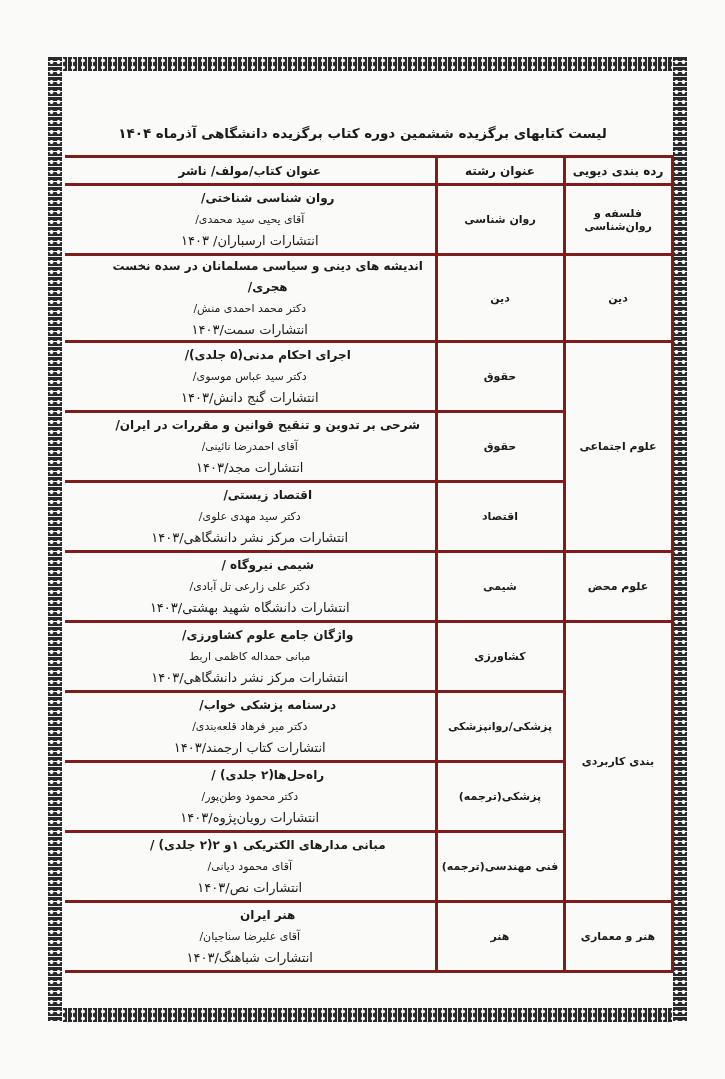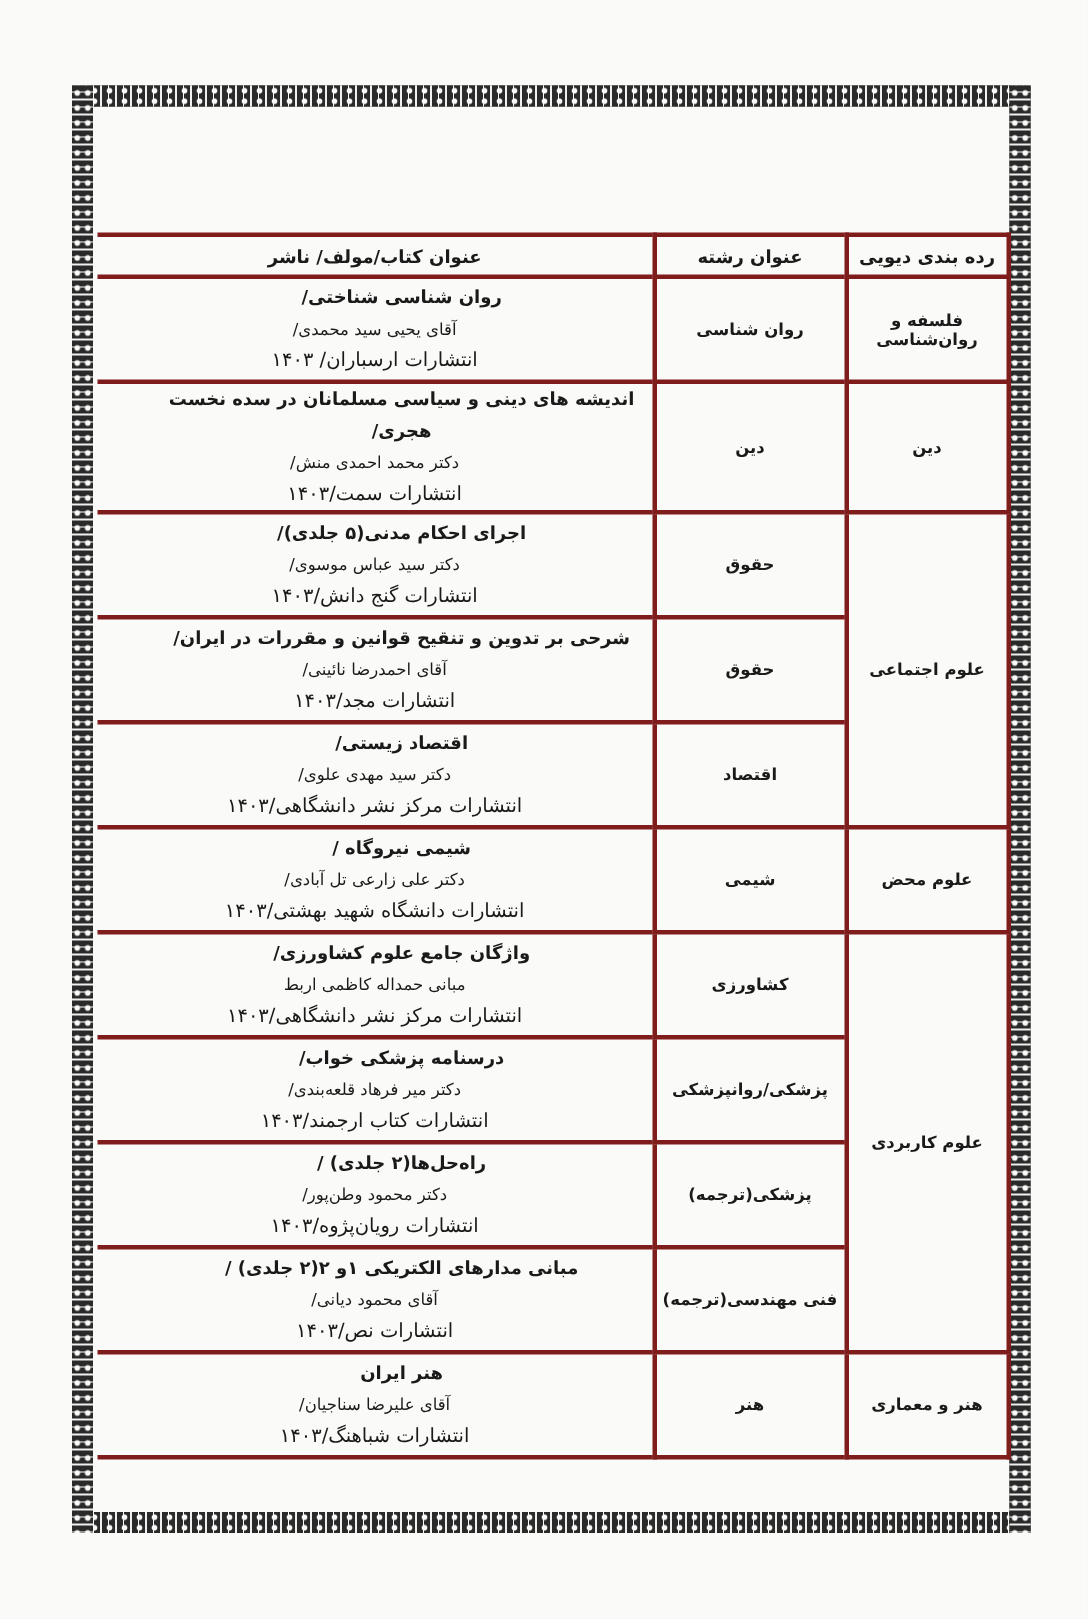--- a/index.html
+++ b/index.html
@@ -64,20 +64,21 @@
 
 <div class="page">
 
   <div class="frame">
     <div class="edge h top"></div>
     <div class="edge h bottom"></div>
     <div class="edge v left"></div>
     <div class="edge v right"></div>
   </div>
 
+  <div class="subtitle">لیست کتابهای برگزیده ششمین دوره کتاب برگزیده دانشگاهی آذرماه ۱۴۰۴</div>
 
   <table class="books">
     <colgroup>
       <col class="c-class">
         <col class="c-field">
         <col class="c-book">
     </colgroup>
     <thead>
       <tr>
         <th>رده بندی دیویی</th>
@@ -137,21 +138,21 @@
         <td class="classcell" rowspan="1">علوم محض</td>
         <td class="fieldcell">شیمی</td>
         <td>
           <div class="book-title">شیمی نیروگاه /</div>
           <div class="book-author">دکتر علی زارعی تل آبادی/</div>
           <div class="book-pub">انتشارات دانشگاه شهید بهشتی/۱۴۰۳</div>
         </td>
       </tr>
 
       <tr>
-        <td class="classcell" rowspan="4">علوم کاربردی</td>
+        <td class="classcell" rowspan="4">بندی کاربردی</td>
         <td class="fieldcell">کشاورزی</td>
         <td>
           <div class="book-title">واژگان جامع علوم کشاورزی/</div>
           <div class="book-author">مبانی حمداله کاظمی اربط</div>
           <div class="book-pub">انتشارات مرکز نشر دانشگاهی/۱۴۰۳</div>
         </td>
       </tr>
       <tr>
         <td class="fieldcell">پزشکی/روانپزشکی</td>
         <td>

